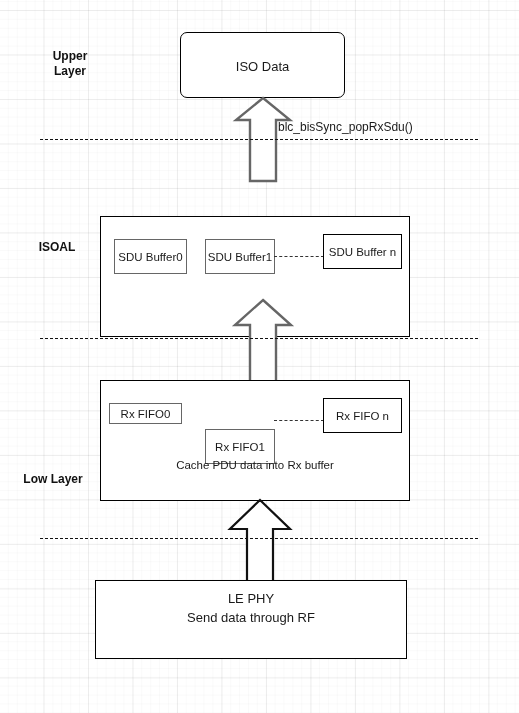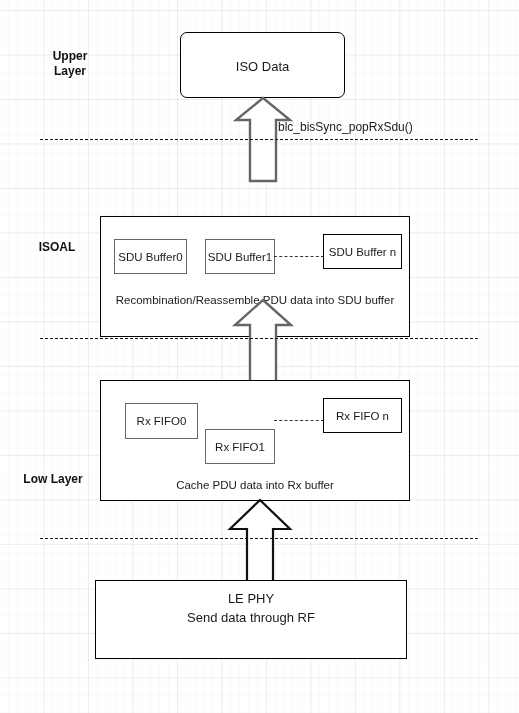--- a/index.html
+++ b/index.html
@@ -135,46 +135,45 @@
     <div class="inner-box" style="left:104px; top:22px; width:70px; height:35px;">
       <span>SDU Buffer1</span>
     </div>
 
     <div class="dash-connector" style="left:173px; top:39px; width:50px;"></div>
 
     <div class="inner-box dark" style="left:222px; top:17px; width:79px; height:35px;">
       <span>SDU Buffer n</span>
     </div>
 
-    <div class="box-text" style="top:75px;">Recombination/Reassemble PDU data into SDU buffer</div>
   </div>
 
   <svg class="arrow" style="left:233px; top:298px;" width="60" height="86" viewBox="0 0 60 86">
     <path d="M 30 2 L 58 27 L 43 27 L 43 85 L 17 85 L 17 27 L 2 27 Z" fill="#ffffff" stroke="#666666" stroke-width="2.4" stroke-linejoin="miter"></path>
   </svg>
 
   <div class="divider" style="left:40px; top:338px; width:438px;"></div>
 
   <div class="outer-box" style="left:100px; top:380px; width:310px; height:121px;">
 
-    <div class="inner-box" style="left:24px; top:22px; width:73px; height:36px;">
+    <div class="inner-box" style="left:8px; top:22px; width:73px; height:21px;">
       <span>Rx FIFO0</span>
     </div>
 
     <div class="inner-box" style="left:104px; top:22px; width:70px; height:35px;margin-top:26px;">
       <span>Rx FIFO1</span>
     </div>
 
     <div class="dash-connector" style="left:173px; top:39px; width:50px;"></div>
 
     <div class="inner-box dark" style="left:222px; top:17px; width:79px; height:35px;">
       <span>Rx FIFO n</span>
     </div>
 
-    <div class="box-text" style="top:96px;">Cache PDU data into Rx  buffer</div>
+    <div class="box-text" style="top:76px;">Cache PDU data into Rx  buffer</div>
   </div>
 
   <svg class="arrow" style="left:228px; top:498px;" width="64" height="84" viewBox="0 0 64 84">
     <path d="M 32 2 L 62 31 L 45 31 L 45 83 L 19 83 L 19 31 L 2 31 Z" fill="#ffffff" stroke="#111111" stroke-width="2.2" stroke-linejoin="miter"></path>
   </svg>
 
   <div class="divider" style="left:40px; top:538px; width:438px;"></div>
 
   <div class="outer-box" style="left:95px; top:580px; width:312px; height:79px;">
     <div class="big-text" style="top:8px;">LE PHY

